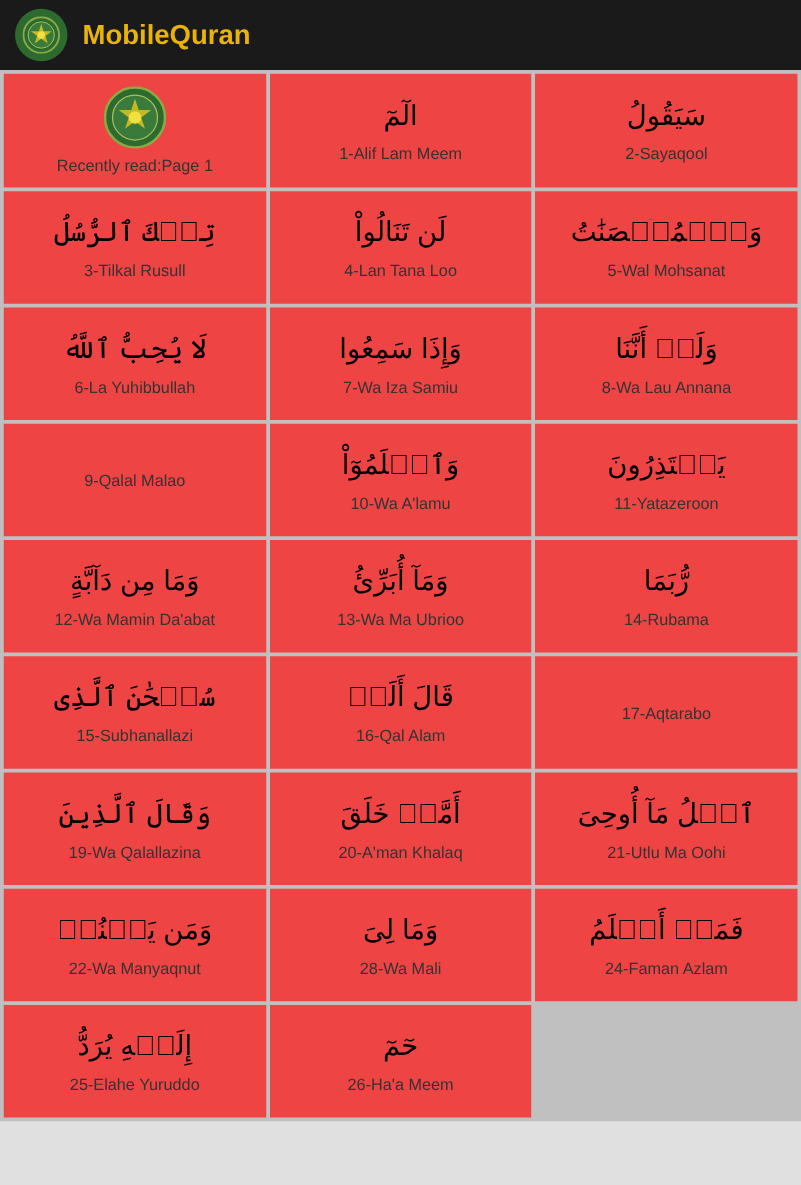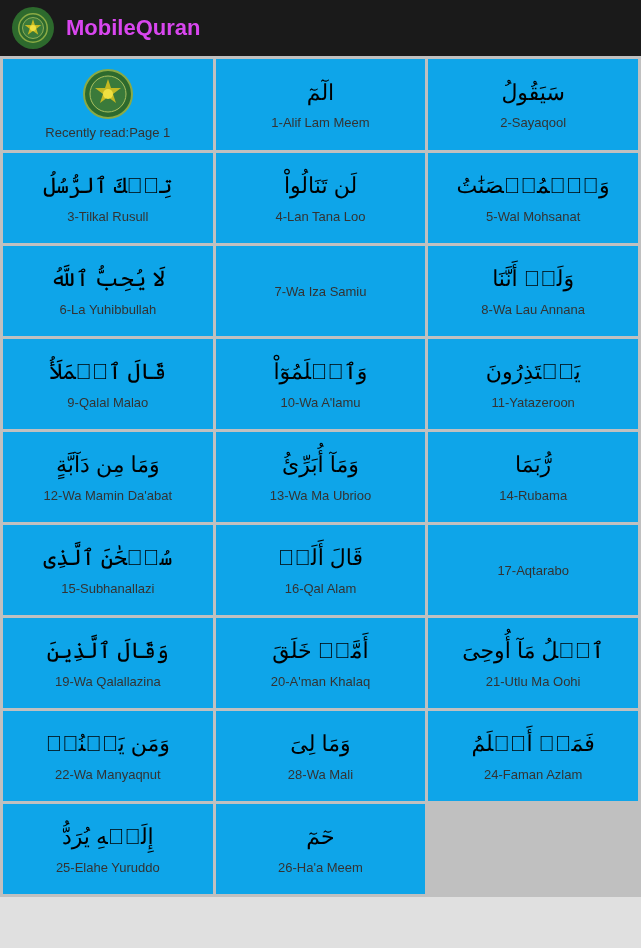--- a/index.html
+++ b/index.html
@@ -25,33 +25,33 @@
       align-items: center;
       justify-content: center;
       margin-right: 12px;
       flex-shrink: 0;
     }
     .header-logo svg {
       width: 30px;
       height: 30px;
     }
     .header-title {
-      color: #d946ef;
+      color: #eab308;
       font-size: 22px;
       font-weight: bold;
     }
     .grid {
       display: grid;
       grid-template-columns: repeat(3, 1fr);
       gap: 3px;
       background: #c0c0c0;
       padding: 3px;
     }
     .cell {
-      background: #0ea5e9;
+      background: #ef4444;
       display: flex;
       flex-direction: column;
       align-items: center;
       justify-content: center;
       padding: 10px 6px;
       min-height: 90px;
       cursor: pointer;
     }
     .cell-arabic {
       font-size: 22px;
@@ -120,28 +120,28 @@
     </div>
     <div class="cell">
       <div class="cell-arabic">وَٱلۡمُحۡصَنَٰتُ</div>
       <span class="cell-label">5-Wal Mohsanat</span>
     </div>
     <div class="cell">
       <div class="cell-arabic">لَا يُحِبُّ ٱللَّهُ</div>
       <span class="cell-label">6-La Yuhibbullah</span>
     </div>
     <div class="cell">
+      <div class="cell-arabic">وَإِذَا سَمِعُوا</div>
       <span class="cell-label">7-Wa Iza Samiu</span>
     </div>
     <div class="cell">
       <div class="cell-arabic">وَلَوۡ أَنَّنَا</div>
       <span class="cell-label">8-Wa Lau Annana</span>
     </div>
     <div class="cell">
-      <div class="cell-arabic">قَالَ ٱلۡمَلَأُ</div>
       <span class="cell-label">9-Qalal Malao</span>
     </div>
     <div class="cell">
       <div class="cell-arabic">وَٱعۡلَمُوٓاْ</div>
       <span class="cell-label">10-Wa A'lamu</span>
     </div>
     <div class="cell">
       <div class="cell-arabic">يَعۡتَذِرُونَ</div>
       <span class="cell-label">11-Yatazeroon</span>
     </div>

